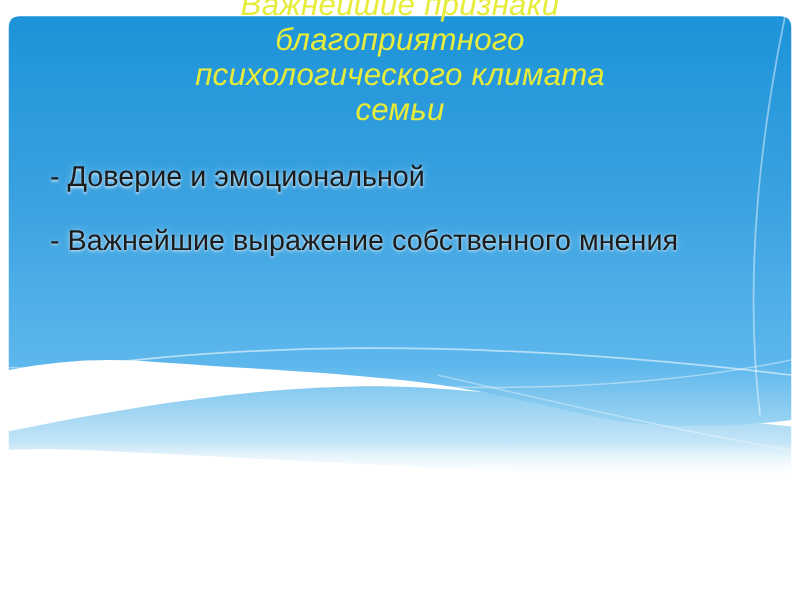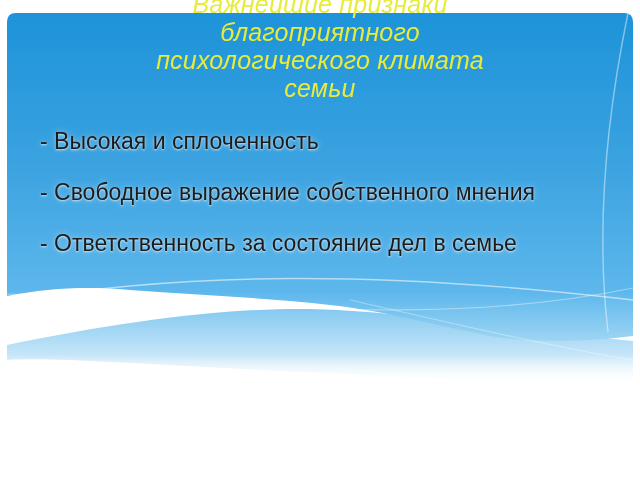--- a/index.html
+++ b/index.html
@@ -72,18 +72,17 @@
     <path d="M 350,300 C 480,330 560,348 633,360" fill="none" stroke="#ffffff" stroke-opacity="0.35" stroke-width="1.2"></path>
     <path d="M 628,13 C 606,120 596,230 608,332" fill="none" stroke="#ffffff" stroke-opacity="0.45" stroke-width="1.4"></path>
   </svg>
 
   <div class="title">Важнейшие признаки
 благоприятного
 психологического климата
 семьи</div>
 
   <div class="bullets">
-    <div class="bullet">- Высокая и сплоченность</div>
-    <div class="bullet">- Свободное выражение собственного мнения</div>
-    <div class="bullet">- Ответственность за состояние дел в семье</div>
+    <div class="bullet">- Доверие и эмоциональной</div>
+    <div class="bullet">- Важнейшие выражение собственного мнения</div>
   </div>
 
 </div>
 
 </body></html>

